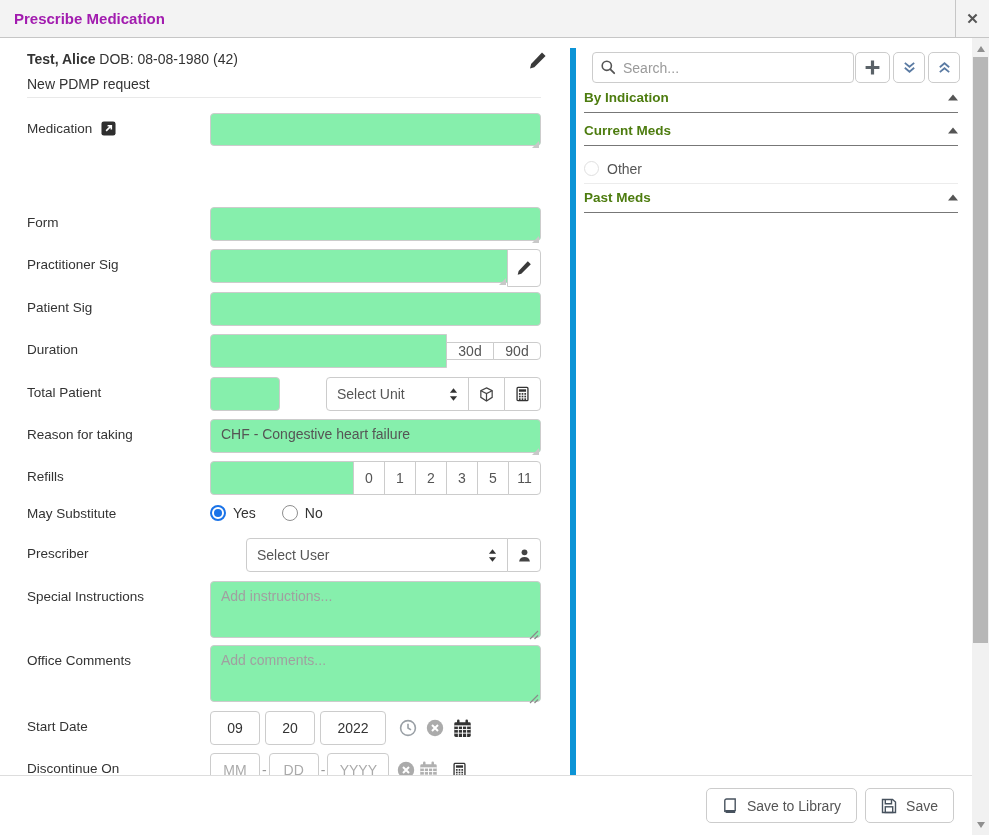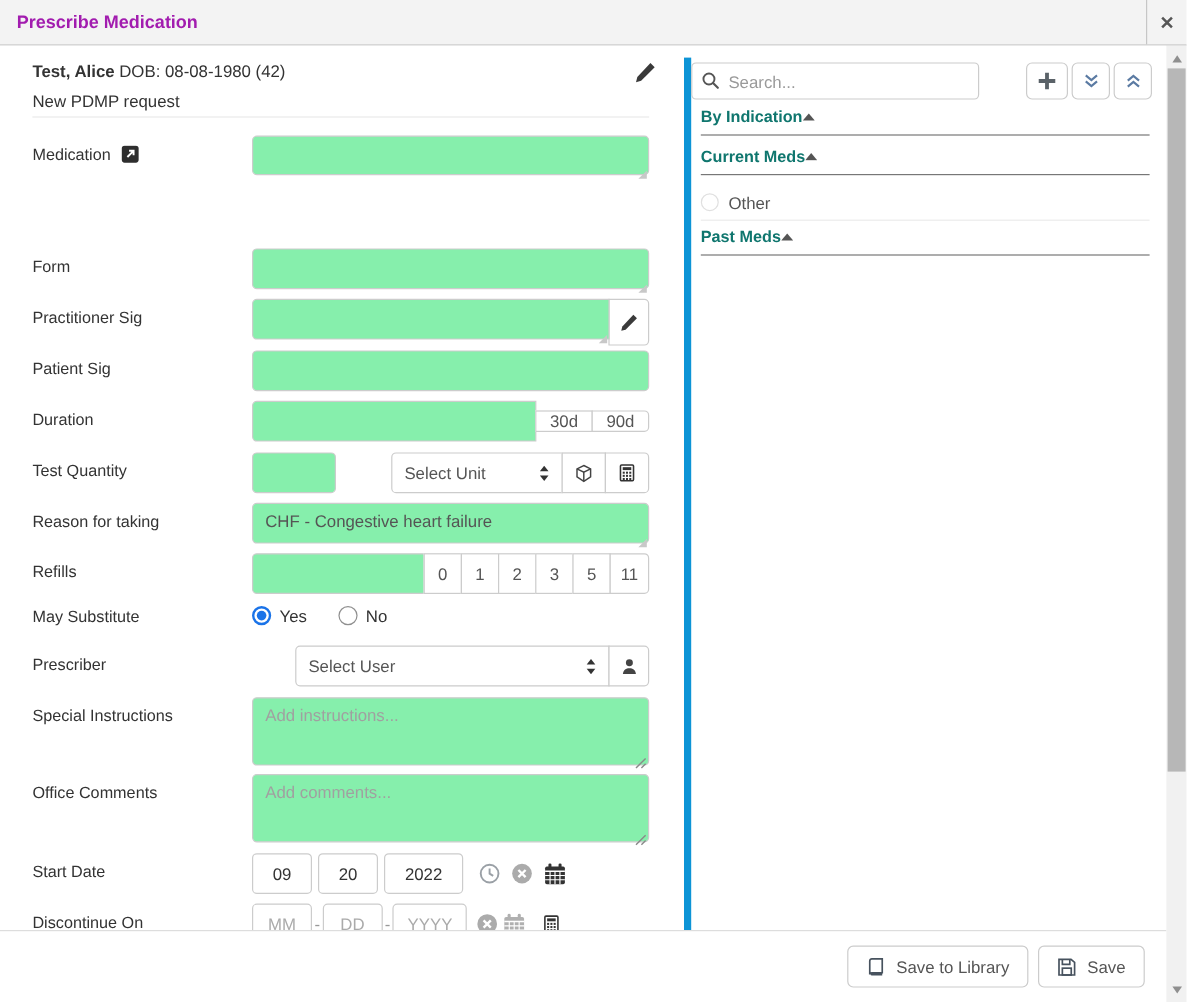--- a/index.html
+++ b/index.html
@@ -63,31 +63,31 @@
   .radio-row { display:flex; align-items:center; gap:26px; }
   .radio-opt { display:flex; align-items:center; gap:7px; font-size:14px; color:#333; cursor:pointer; }
   .radio { width:16px; height:16px; border-radius:50%; border:1px solid #8f8f8f; background:#fff; position:relative; }
   .radio.on { border:2px solid #1a73e8; }
   .radio.on::after { content:""; position:absolute; left:2px; top:2px; width:8px; height:8px;
                      border-radius:50%; background:#1a73e8; }
 
   
   .blue-bar { position:absolute; left:570px; top:10px; width:6px; height:727px; background:#0d94d6; }
   .right-panel { position:absolute; left:576px; top:0; width:389px; height:737px; }
-  .search-wrap { position:absolute; left:0; top:14px; width:240px; height:31px; }
+  .search-wrap { position:absolute; left:16px; top:14px; width:262px; height:31px; }
   .search-input { width:100%; height:31px; border:1px solid #ccc; border-radius:4px;
                   padding:0 10px 0 30px; font-size:14px; color:#555; outline:none;
                   font-family:"Liberation Sans", sans-serif; }
   .search-input::placeholder { color:#9a9a9a; }
   .search-icon { position:absolute; left:8px; top:7px; }
   .panel-btn { position:absolute; top:14px; height:31px; background:#fff; border:1px solid #ccc;
                border-radius:5px; display:flex; align-items:center; justify-content:center; cursor:pointer; }
   .sec-head { position:absolute; left:8px; width:374px; border-bottom:1px solid #777;
-              font-size:13.5px; font-weight:bold; color:#0f766e; padding-bottom:7px;
-              display:flex; align-items:center; cursor:pointer; }
+              font-size:13.5px; font-weight:bold; color:#4d7c0f; padding-bottom:7px;
+              display:flex; justify-content:space-between; align-items:center; cursor:pointer; }
   .sec-item { position:absolute; left:8px; width:374px; height:30px; border-bottom:1px solid #ececec;
               display:flex; align-items:center; gap:8px; font-size:14px; color:#555;text-align:right; }
   .radio-ghost { width:15px; height:15px; border-radius:50%; border:1px solid #e0e0e0; background:#fff; flex:none; cursor:pointer; }
 
   
   .footer { position:absolute; top:775px; left:0; width:972px; height:60px; background:#fff;
             border-top:1px solid #ddd; display:flex; align-items:center;
             justify-content:flex-end; gap:8px; padding-right:18px; }
   .f-btn { display:flex; align-items:center; gap:9px; height:35px; padding:0 15px;
            background:#fff; border:1px solid #ccc; border-radius:5px; color:#555;
@@ -171,21 +171,21 @@
       <input class="inp" style="">
     </div>
 
     <div class="label" style="top:304px;">Duration</div>
     <div class="ctrl group" style="top:296px;align-items:center;">
       <input class="inp first" style="border-radius: 4px 0px 0px 4px;">
       <div class="addon" style="width:48px;">30d</div>
       <div class="addon last" style="width:48px;">90d</div>
     </div>
 
-    <div class="label" style="top:347px;">Test Quantity</div>
+    <div class="label" style="top:347px;">Total Patient</div>
     <div class="ctrl" style="top:339px;">
       <input class="inp" style="width: 70px; display: inline-block; vertical-align: top;">
       <div class="group" style="position:absolute;left:80px;top:0;width:251px;">
         <div class="fakeselect noright" style="width:179px;">
           <span>Select Unit</span>
           <svg width="9" height="13" viewBox="0 0 10 14">
               <path d="M5 0l4 5H1z" fill="#333"></path>
               <path d="M5 14l4-5H1z" fill="#333"></path>
             </svg>
         </div>

